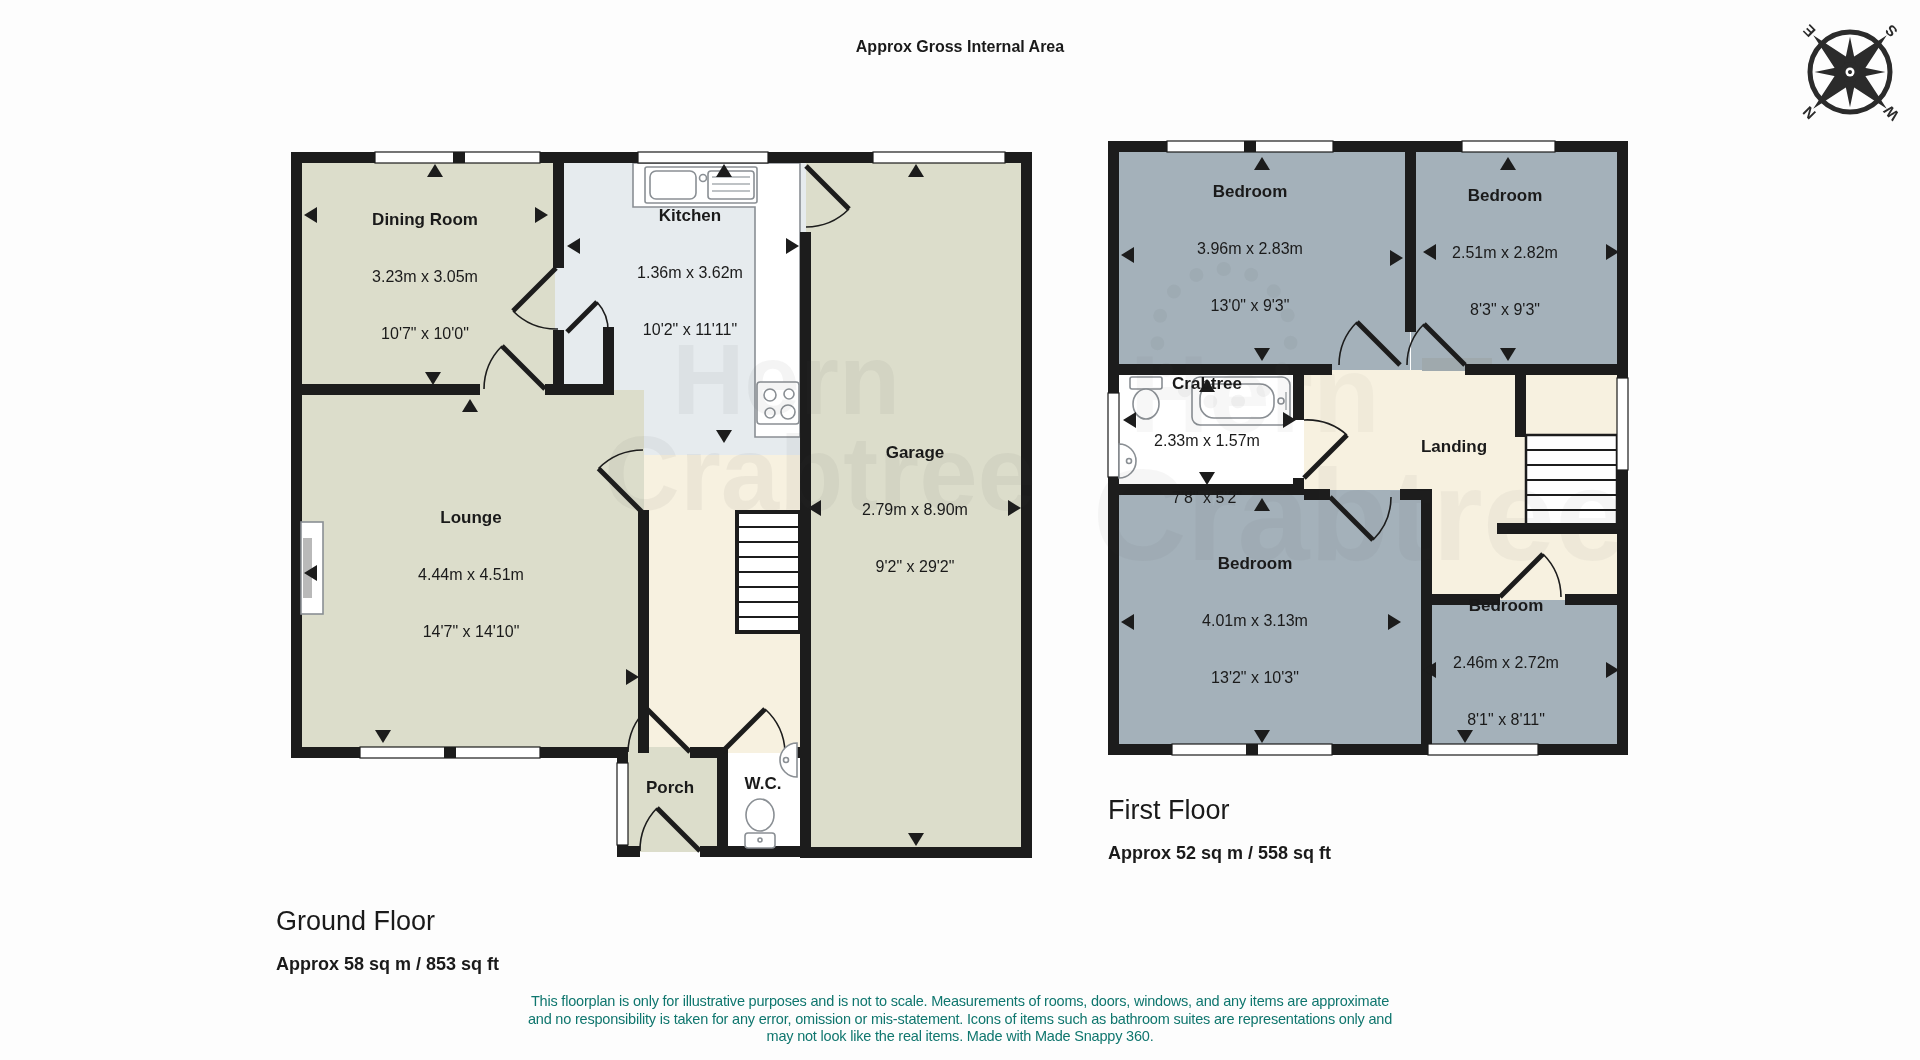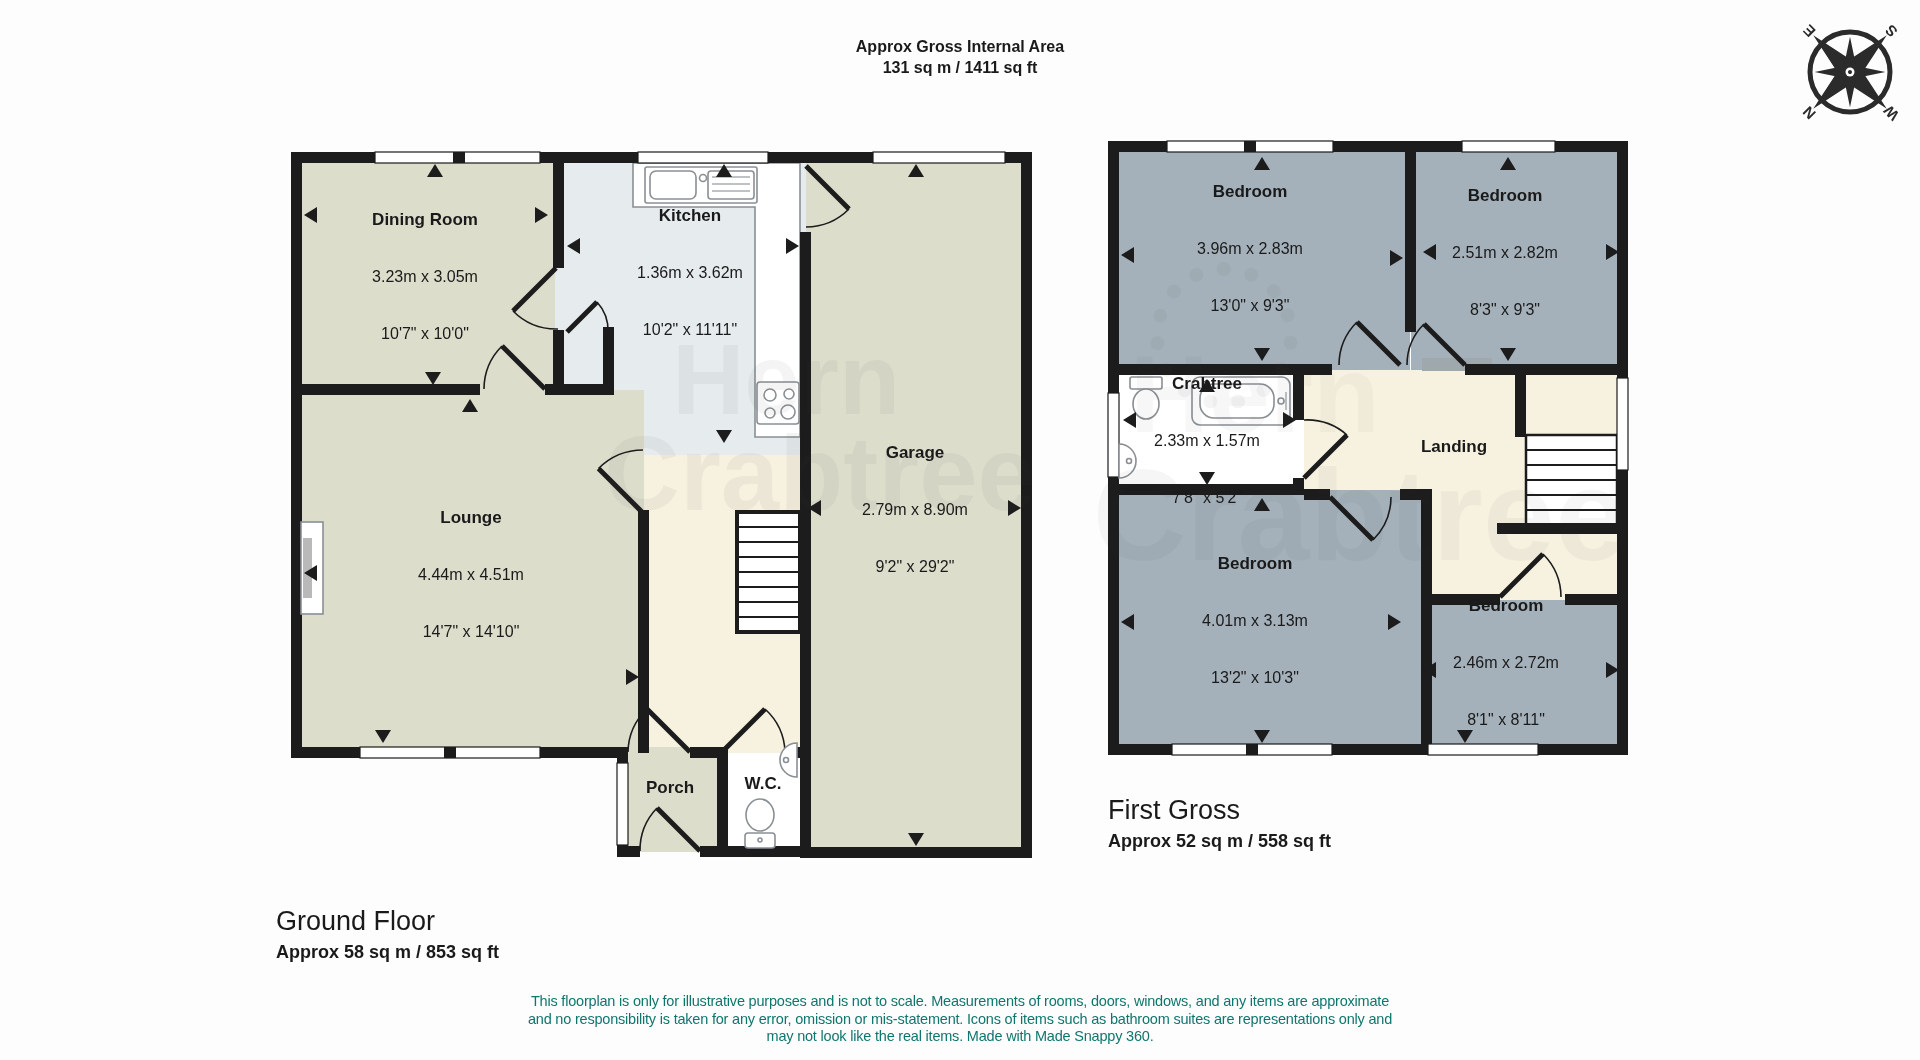--- a/index.html
+++ b/index.html
@@ -18,21 +18,21 @@
   #plan-svg{position:absolute;left:0;top:0;z-index:1;}
   .hdr{position:absolute;left:0;top:36px;width:1920px;text-align:center;z-index:6;}
   .hdr div{font-size:16px;font-weight:bold;line-height:21px;}
   .wm{position:absolute;z-index:3;opacity:0.055;color:#444;font-weight:bold;pointer-events:none;}
   .wm-circle{position:absolute;z-index:3;opacity:0.05;border:14px dotted #444;border-radius:50%;pointer-events:none;}
   .room-label{position:absolute;transform:translate(-50%,-50%);text-align:center;z-index:5;white-space:nowrap;}
   .room-label .rn{font-size:17px;font-weight:bold;line-height:21px;}
   .room-label .rd{font-size:16px;line-height:21px;margin-top:36px;}
   .floor-title{position:absolute;z-index:6;}
   .floor-title .ft-name{font-size:27px;font-weight:400;line-height:32px;}
-  .floor-title .ft-area{font-size:18px;font-weight:bold;line-height:30px;}
+  .floor-title .ft-area{font-size:18px;font-weight:bold;line-height:30px;margin-top:12px;}
   .disclaimer{position:absolute;left:0;top:993px;width:1920px;text-align:center;z-index:6;}
   .disclaimer div{font-size:14.5px;line-height:17.5px;letter-spacing:-0.2px;color:#0f766e;}
   
   .f-beige{fill:var(--room-beige);}
   .f-kitchen{fill:var(--kitchen-blue);}
   .f-cream{fill:var(--hall-cream);}
   .f-bed{fill:var(--bedroom-blue);}
   .f-white{fill:#ffffff;}
   .wall{stroke:var(--wall-black);stroke-width:11;fill:none;}
   .win{fill:#ffffff;stroke:var(--wall-black);stroke-width:1.2;}
@@ -45,21 +45,20 @@
   .fixl{stroke:#a9aeb2;stroke-width:1.5;fill:none;}
   .compass-ink{fill:#2b2b2b;}
 </style>
 </head>
 <body>
 
 <div id="canvas">
 
   <div class="hdr">
     <div>Approx Gross Internal Area</div>
-    <div>131 sq m / 1411 sq ft</div>
   </div>
 
   <div class="wm" style="left:540px;top:322px;width:360px;text-align:right;font-size:100px;">Hern</div>
   <div class="wm" style="left:540px;top:414px;width:560px;text-align:center;font-size:105px;">Crabtree</div>
   <div class="wm" style="left:960px;top:330px;width:420px;text-align:right;font-size:110px;opacity:0.035;">Hern</div>
   <div class="wm" style="left:980px;top:440px;width:760px;text-align:center;font-size:130px;opacity:0.045;">Crabtree</div>
   <div class="wm-circle" style="left:1150px;top:262px;width:120px;height:120px;"></div>
 
   <svg id="plan-svg" width="1920" height="1060" viewBox="0 0 1920 1060">
 
@@ -349,21 +348,21 @@
     <div class="rn">Bedroom</div>
     <div class="rd">2.46m x 2.72m</div>
     <div class="rd">8'1" x 8'11"</div>
   </div>
 
   <div class="floor-title" style="left:276px;top:905px">
     <div class="ft-name">Ground Floor</div>
     <div class="ft-area">Approx 58 sq m / 853 sq ft</div>
   </div>
   <div class="floor-title" style="left:1108px;top:794px">
-    <div class="ft-name">First Gross</div>
+    <div class="ft-name">First Floor</div>
     <div class="ft-area">Approx 52 sq m / 558 sq ft</div>
   </div>
 
   <div class="disclaimer">
     <div>This floorplan is only for illustrative purposes and is not to scale. Measurements of rooms, doors, windows, and any items are approximate</div>
     <div>and no responsibility is taken for any error, omission or mis-statement. Icons of items such as bathroom suites are representations only and</div>
     <div>may not look like the real items. Made with Made Snappy 360.</div>
   </div>
 
 </div>

